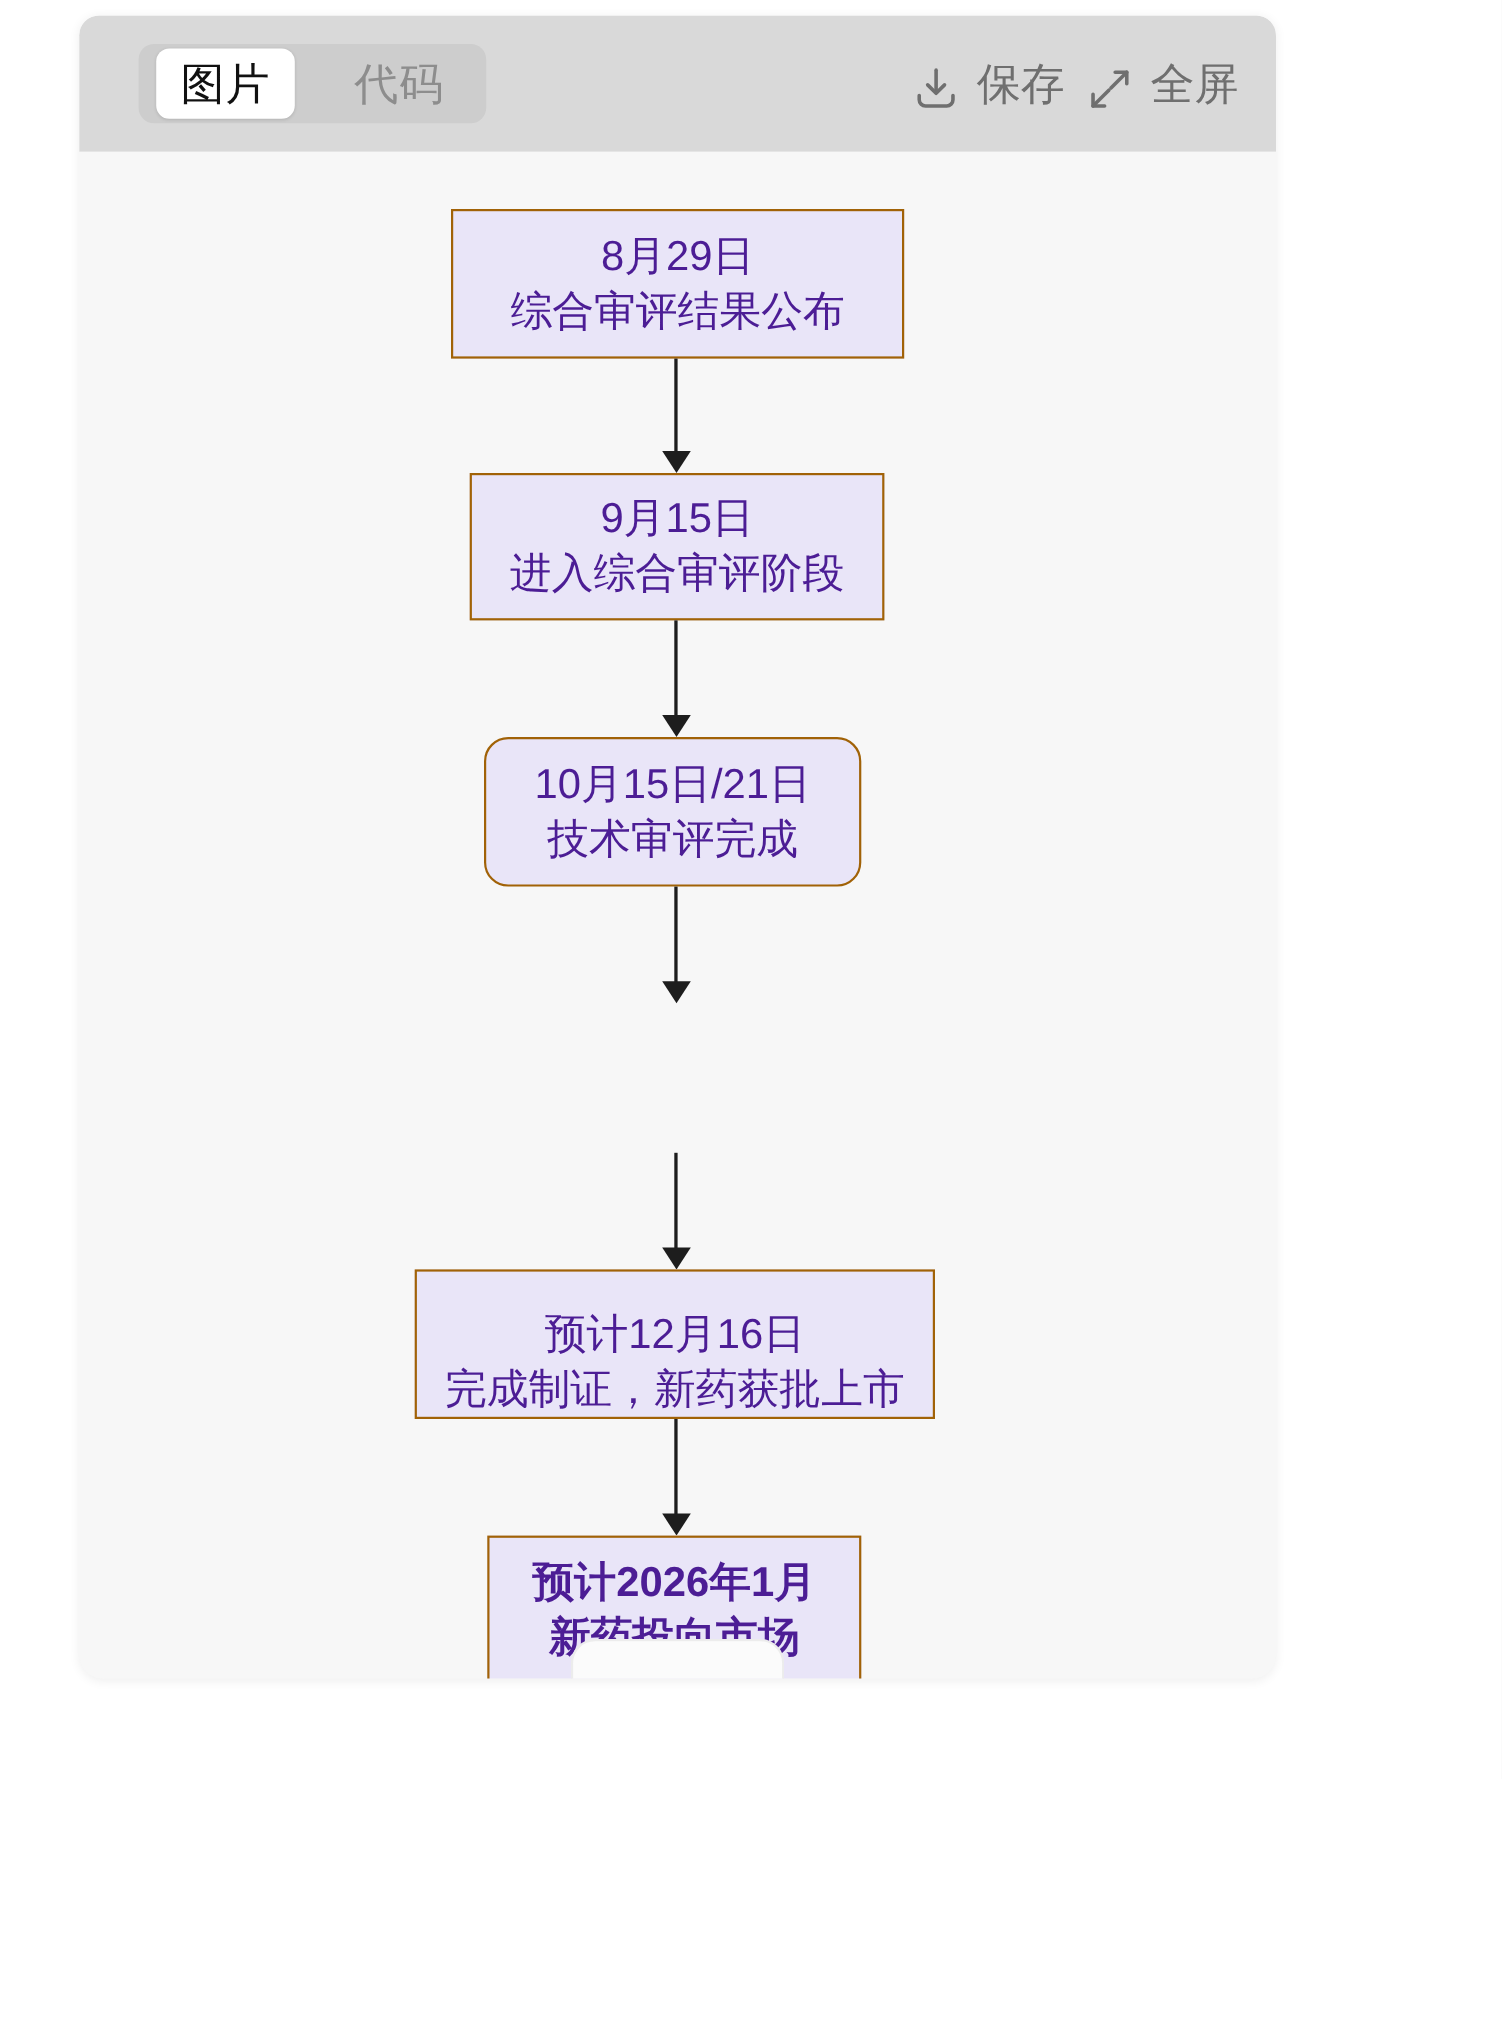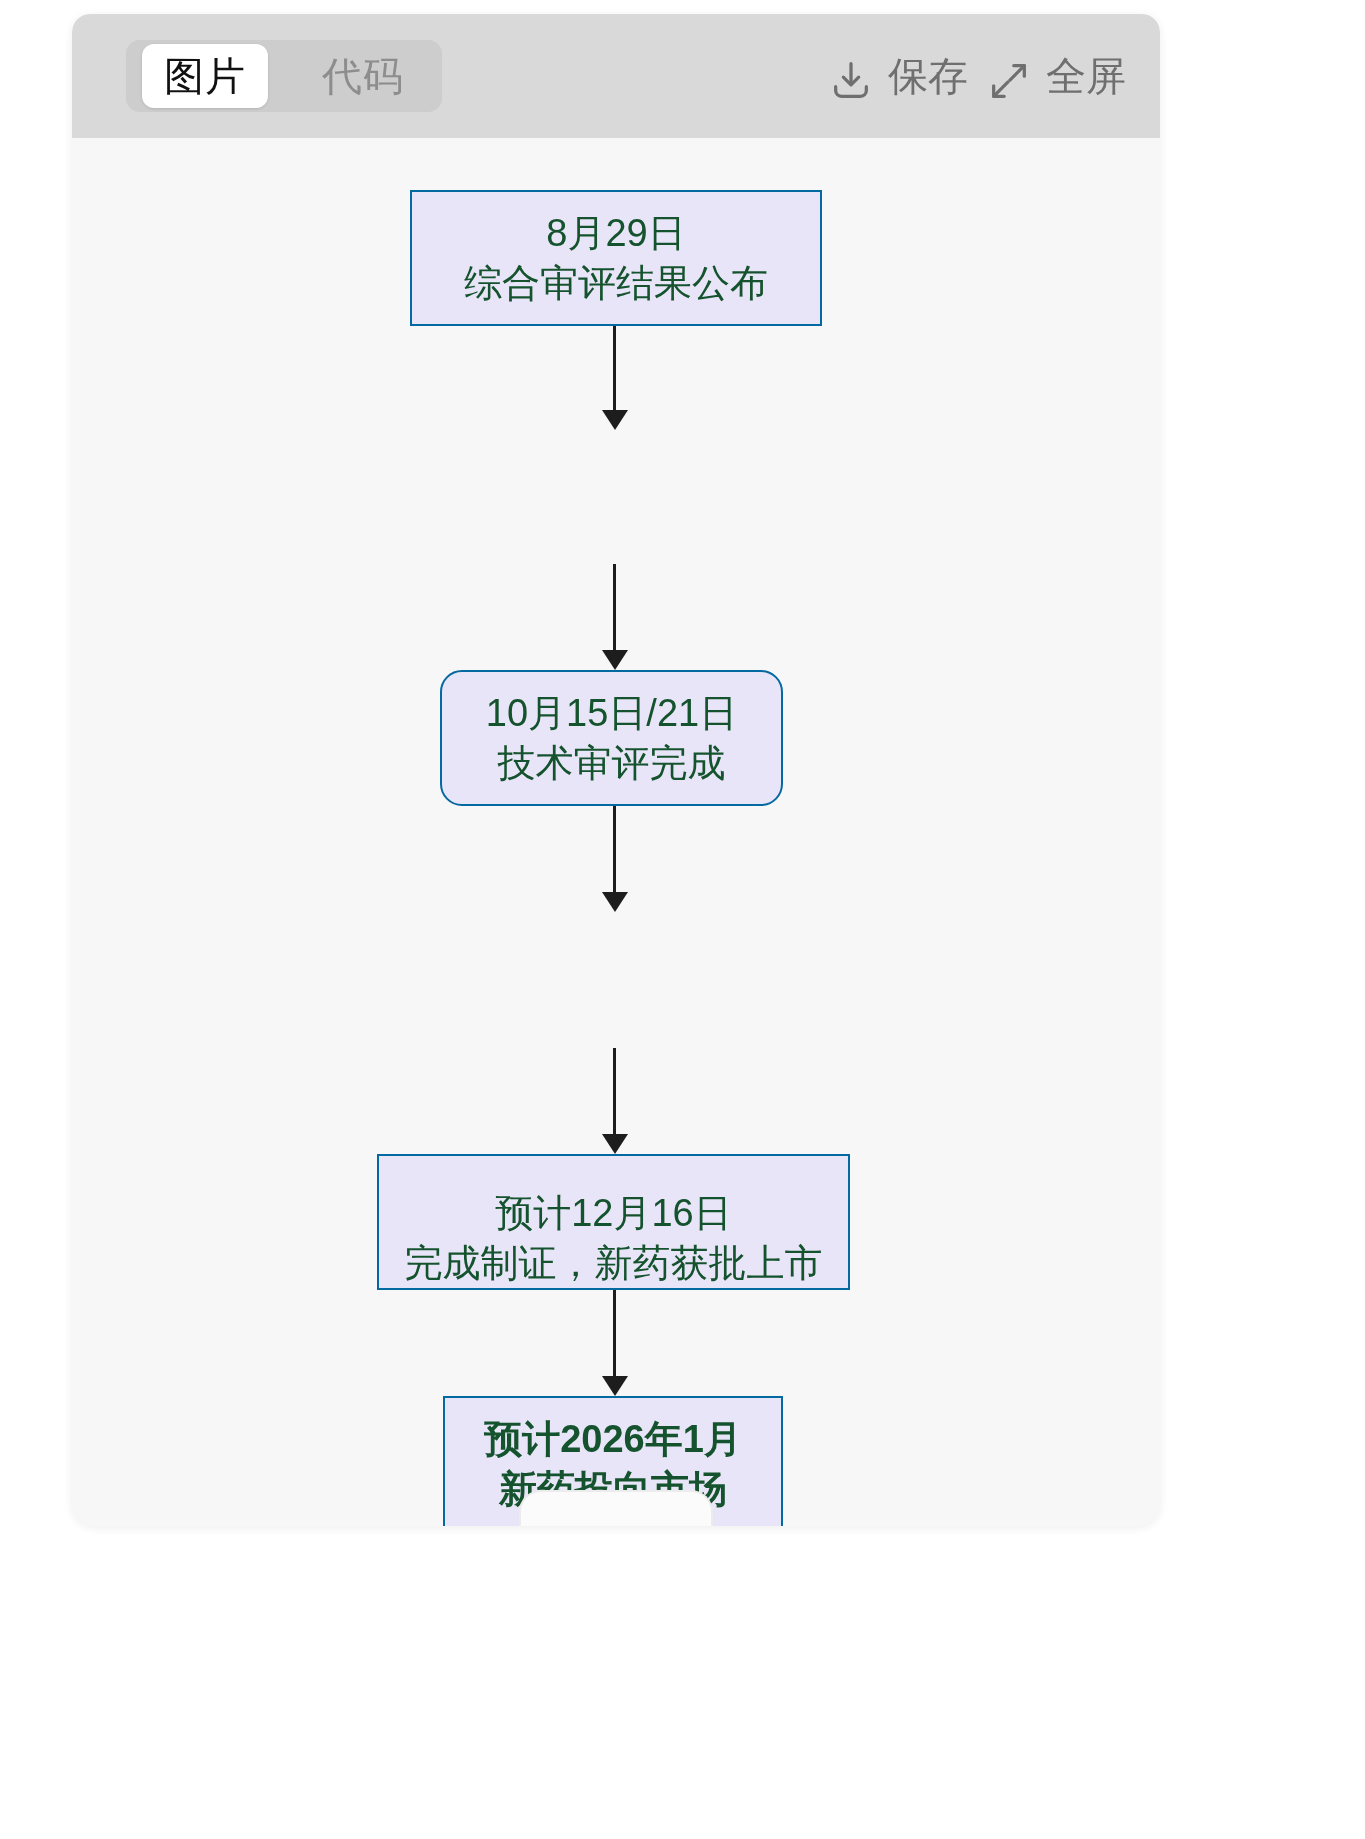--- a/index.html
+++ b/index.html
@@ -61,27 +61,27 @@
   .tool svg{display:block;}
   
   .canvas{
     position:relative;
     height:1388px;
     background:#f7f7f7;
   }
   .node{
     position:absolute;
     background:#e9e5f8;
-    border:2px solid #0369a1;
+    border:2px solid #a16207;
     box-sizing:border-box;
     display:flex;
     flex-direction:column;
     align-items:center;
     justify-content:center;
-    color:#14532d;
+    color:#4c1d95;
     font-size:38px;
     line-height:1.32;
     text-align:center;
     white-space:nowrap;
   }
   .node .ln{display:block;}
   .edge{
     position:absolute;
     width:0;
     border-left:3px solid #1d1d1d;
@@ -150,20 +150,24 @@
 
   <div class="canvas">
 
     <div class="node" style="left:338px;top:52px;width:412px;height:136px;">
       <span class="ln">8月29日</span>
       <span class="ln">综合审评结果公布</span>
     </div>
     <div class="edge" style="left:541px;top:188px;height:90px;"></div>
     <div class="arrowhead" style="left:530px;top:272px;"></div>
 
+    <div class="node" style="left:355px;top:292px;width:377px;height:134px;">
+      <span class="ln">9月15日</span>
+      <span class="ln">进入综合审评阶段</span>
+    </div>
     <div class="edge" style="left:541px;top:426px;height:92px;"></div>
     <div class="arrowhead" style="left:530px;top:512px;"></div>
 
     <div class="node" style="left:368px;top:532px;width:343px;height:136px;border-radius:22px;">
       <span class="ln">10月15日/21日</span>
       <span class="ln">技术审评完成</span>
     </div>
     <div class="edge" style="left:541px;top:668px;height:92px;"></div>
     <div class="arrowhead" style="left:530px;top:754px;"></div>
 

